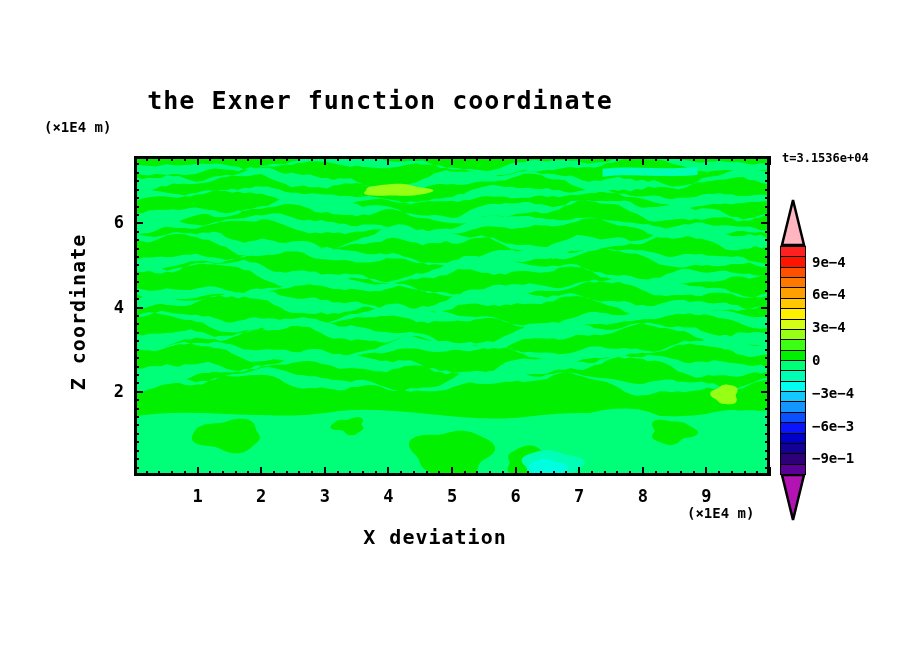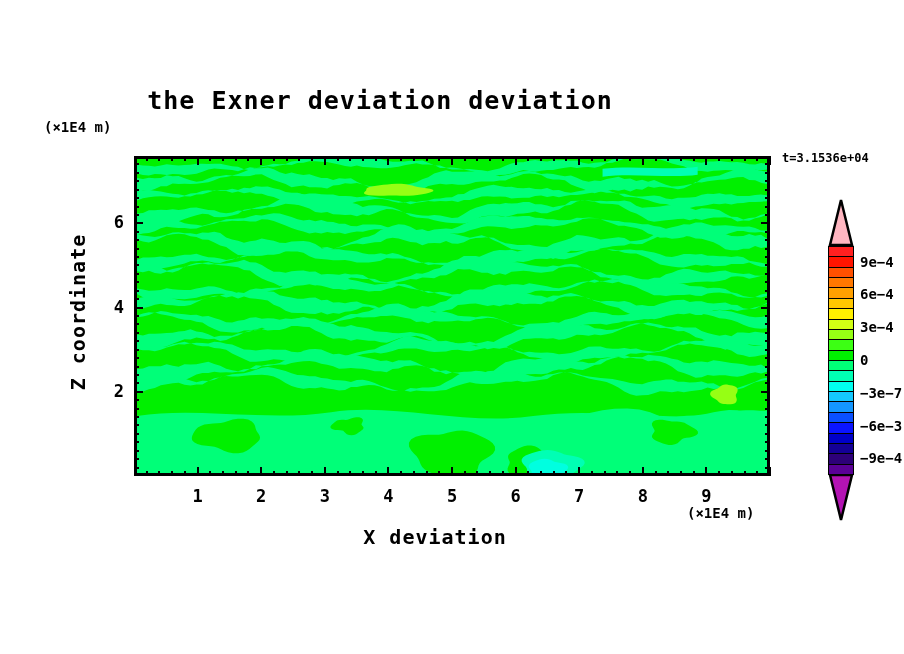--- a/index.html
+++ b/index.html
@@ -44,33 +44,33 @@
   
   .tick{position:absolute;background:#000;}
   .tk-b{width:2px;}           
   .tk-l{height:2px;}          
 
   .tlab{position:absolute;font-size:17px;font-weight:700;text-align:center;}
   .xlab{width:30px;}
   .ylab{width:24px;text-align:right;}
 
   
-  #cbar{left:780px;top:246px;width:26px;height:228px;margin-left:48px;}
+  #cbar{left:780px;top:246px;width:26px;height:228px;}
   .cseg{position:absolute;left:0;width:26px;box-sizing:border-box;
         border:1.5px solid #000;}
   .cap{position:absolute;left:0;width:26px;}
   #cap-top{top:-48px;height:48px;}
   #cap-bot{top:228px;height:48px;}
   .clab{position:absolute;left:32px;font-size:14px;font-weight:700;
         white-space:nowrap;}
 </style>
 </head>
 <body>
 
-<div class="abs" id="title">the Exner deviation deviation</div>
+<div class="abs" id="title">the Exner function coordinate</div>
 
 <div class="abs unit" id="unit-y">(×1E4 m)</div>
 <div class="abs unit" id="unit-x">(×1E4 m)</div>
 
 <div class="abs" id="tstamp">t=3.1536e+04</div>
 
 <div class="abs" id="xtitle">X deviation</div>
 <div class="abs" id="ytitle">Z coordinate</div>
 
 <div class="abs" id="plot">
@@ -324,16 +324,16 @@
     <div class="cseg" style="top: 165.818px; height: 11.8636px; background: rgb(10, 80, 255);"></div>
     <div class="cseg" style="top: 176.182px; height: 11.8636px; background: rgb(10, 20, 255);"></div>
     <div class="cseg" style="top: 186.545px; height: 11.8636px; background: rgb(0, 0, 200);"></div>
     <div class="cseg" style="top: 196.909px; height: 11.8636px; background: rgb(20, 0, 150);"></div>
     <div class="cseg" style="top: 207.273px; height: 11.8636px; background: rgb(45, 0, 120);"></div>
     <div class="cseg" style="top: 217.636px; height: 11.8636px; background: rgb(90, 0, 150);"></div>
     <div class="clab" style="top: 7.54545px;">9e−4</div>
     <div class="clab" style="top: 40.3636px;">6e−4</div>
     <div class="clab" style="top: 73.1818px;">3e−4</div>
     <div class="clab" style="top: 106px;">0</div>
-    <div class="clab" style="top: 138.818px;">−3e−7</div>
+    <div class="clab" style="top: 138.818px;">−3e−4</div>
     <div class="clab" style="top: 171.636px;">−6e−3</div>
-    <div class="clab" style="top: 204.455px;">−9e−4</div>
+    <div class="clab" style="top: 204.455px;">−9e−1</div>
   </div>
 
 </body></html>

